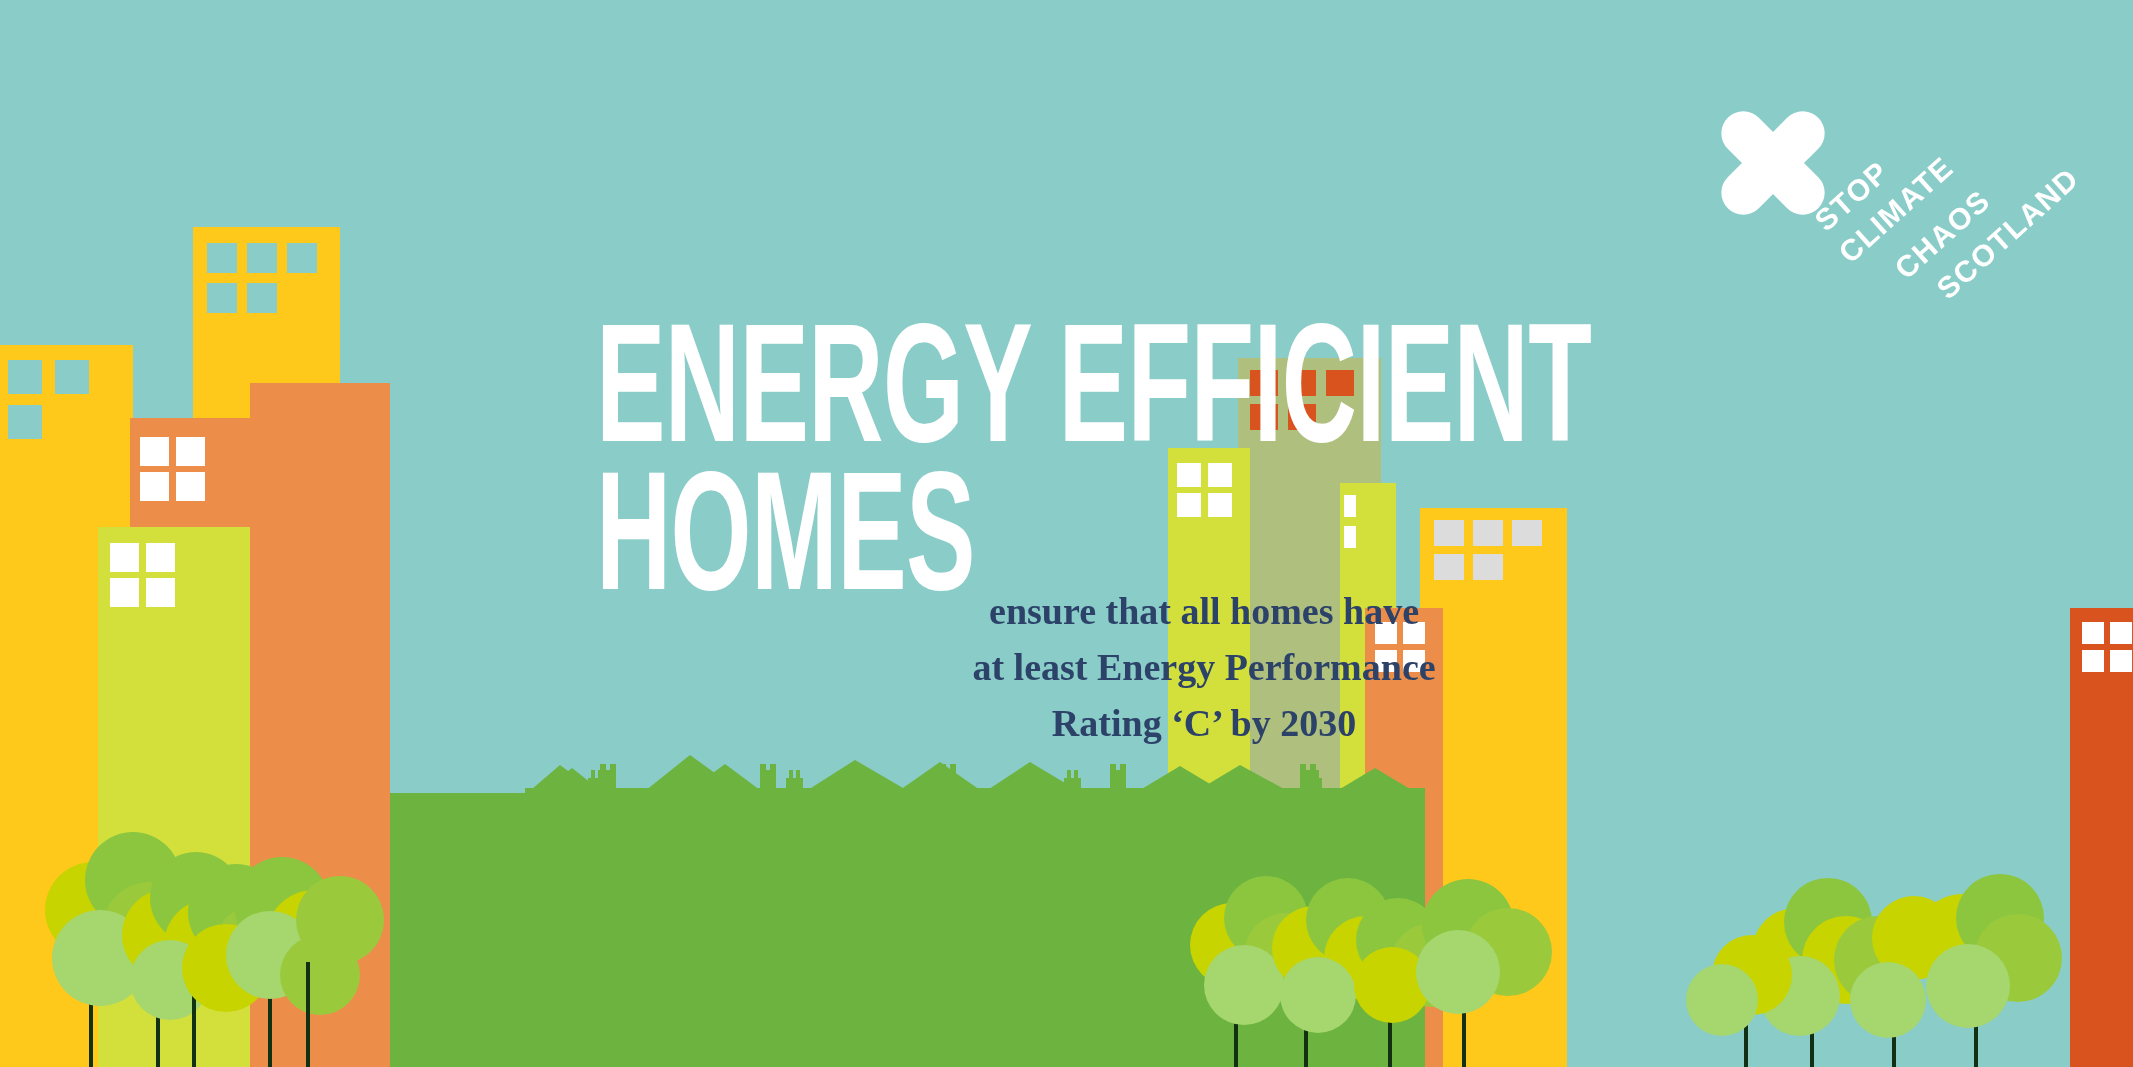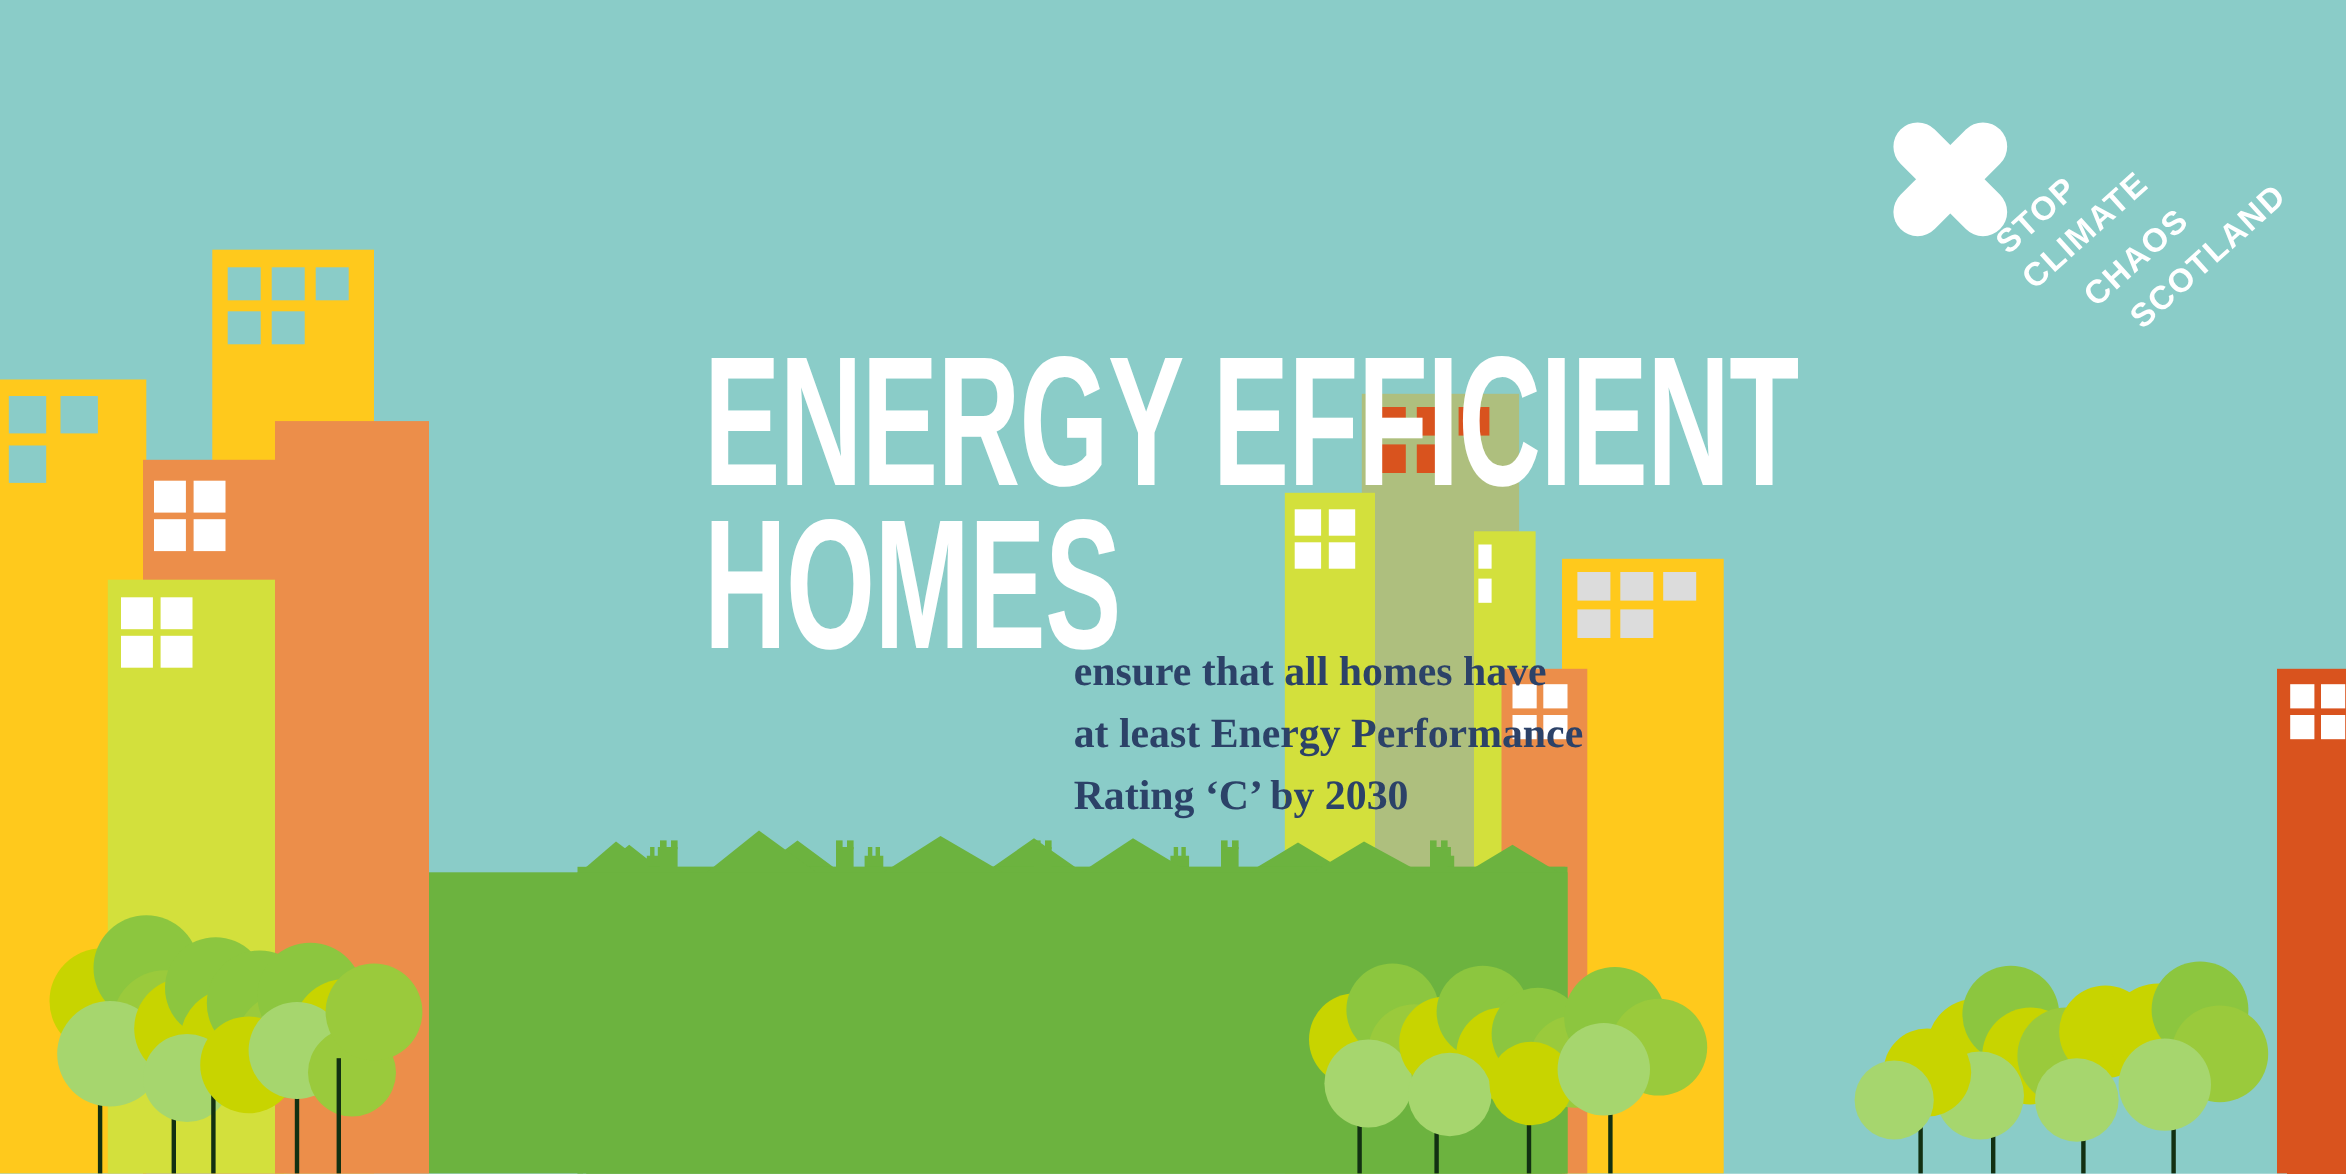--- a/index.html
+++ b/index.html
@@ -8,23 +8,24 @@
     position:relative;
     width:2133px;height:1067px;
     overflow:hidden;
     background:#8ACCC8;
   }
   .svglayer{position:absolute;left:0;top:0;}
 
   
   #headline-block{
     position:absolute;
-    left:640px;top:315px;
+    left:596px;top:315px;
     width:880px;
     z-index:40;
+    text-align:center;
   }
   .headline{
     color:#FFFFFF;
     font-family:"Liberation Sans", sans-serif;
     font-weight:bold;
     font-size:168px;
     line-height:0.82;
     letter-spacing:-1px;
     transform:scaleX(0.62);
     transform-origin:left top;

